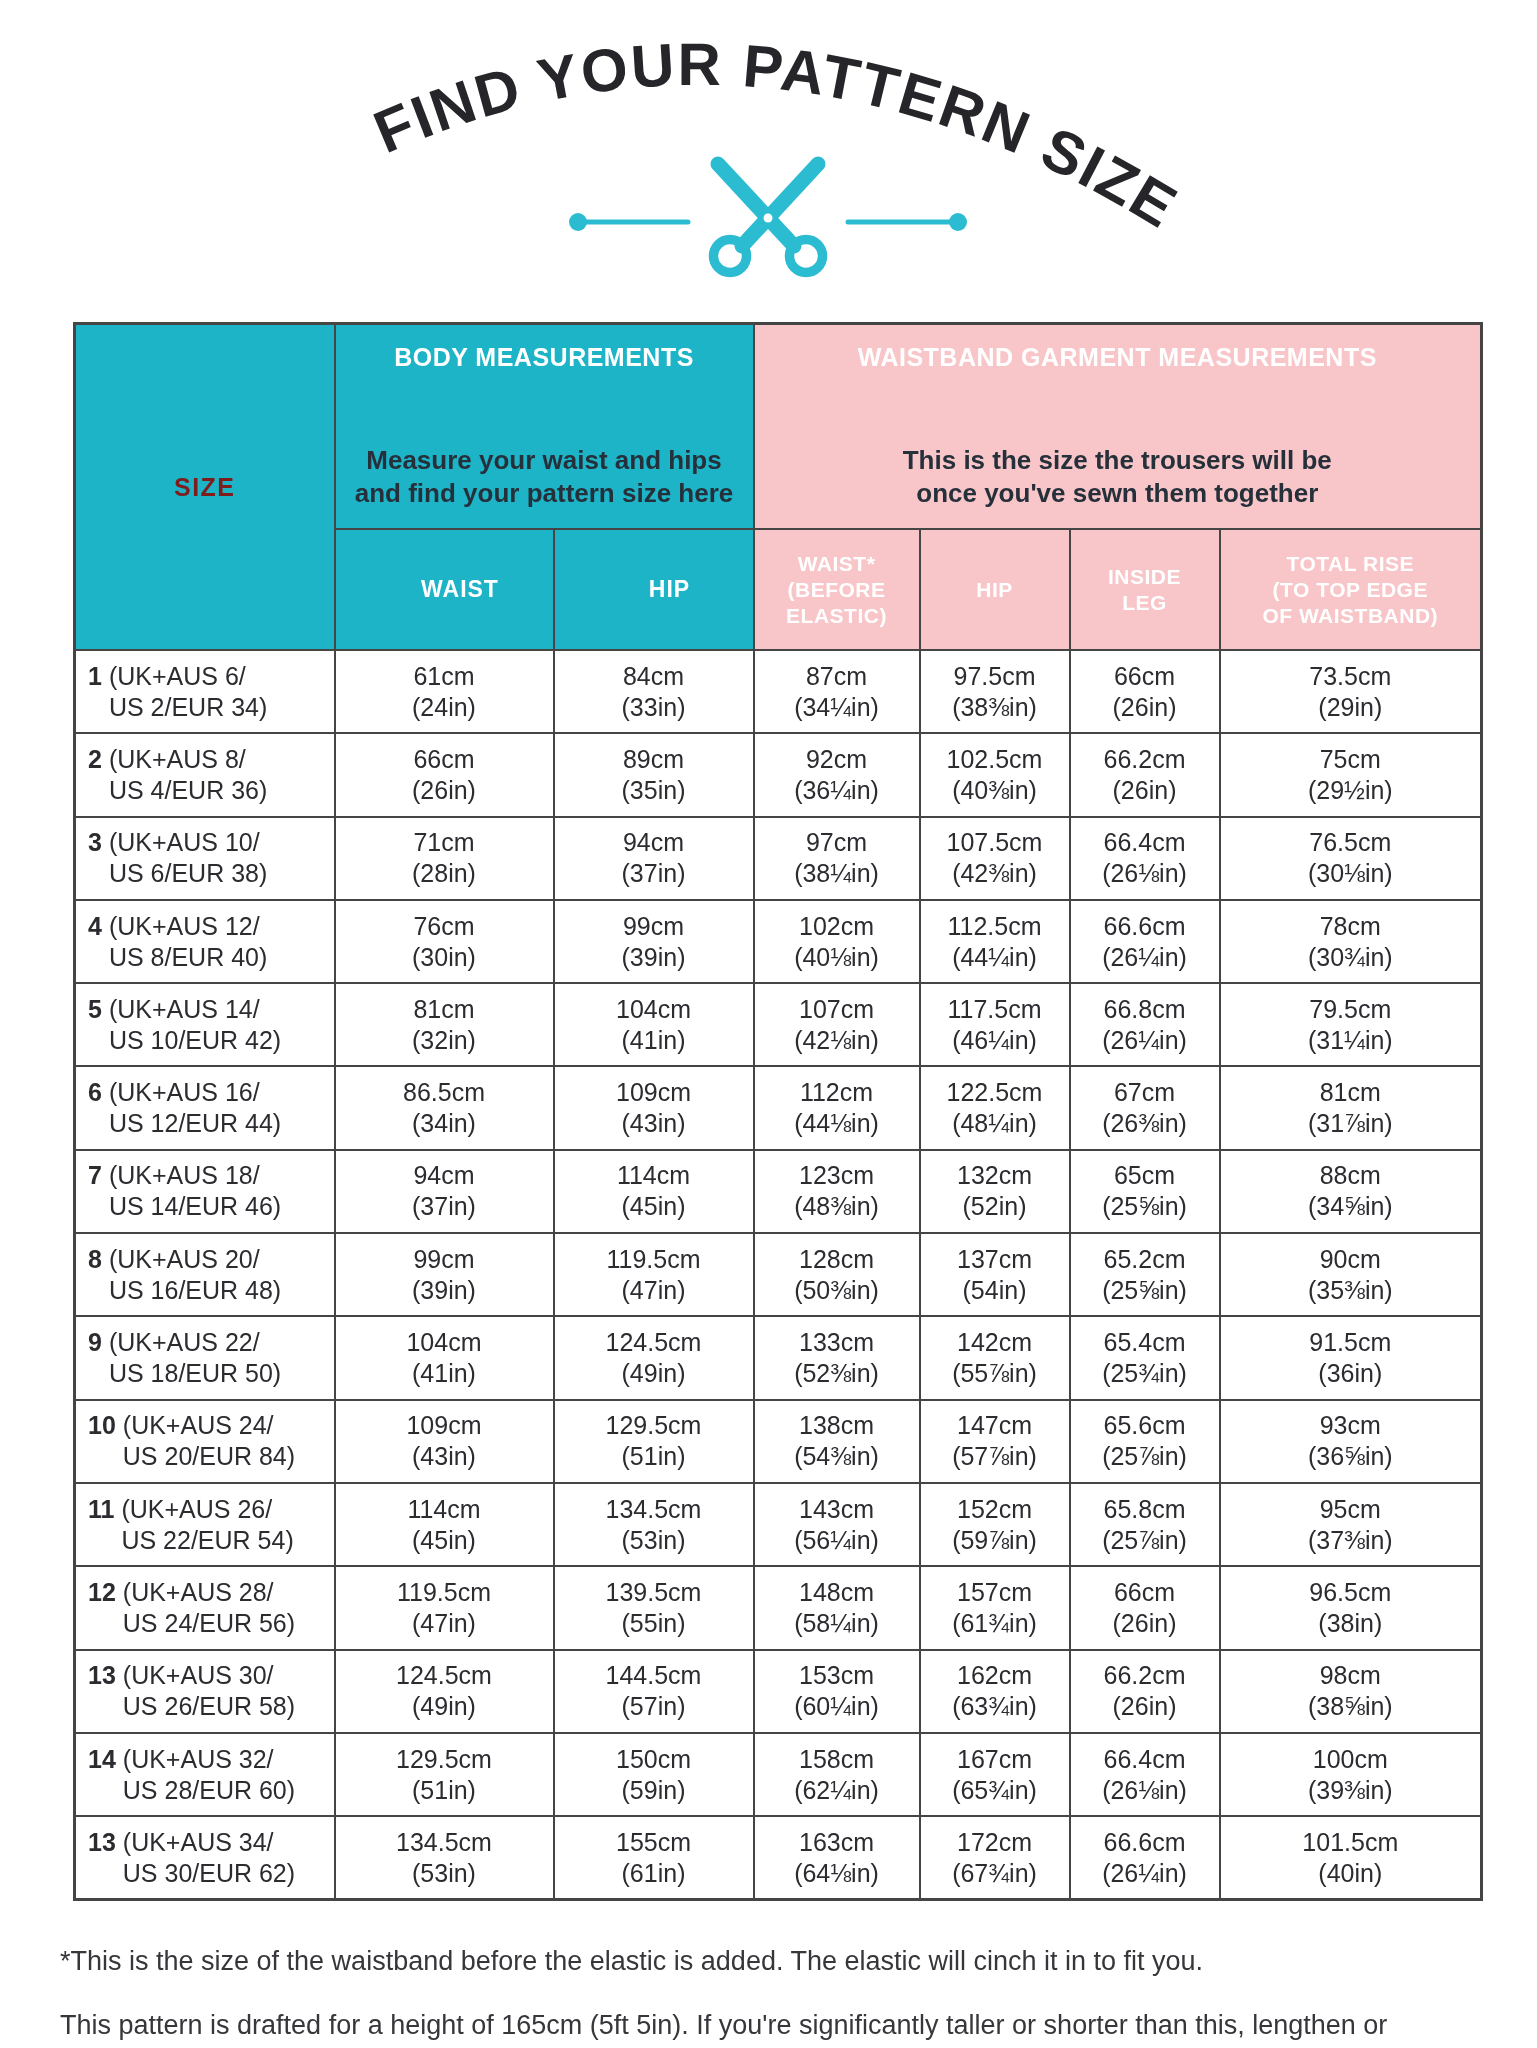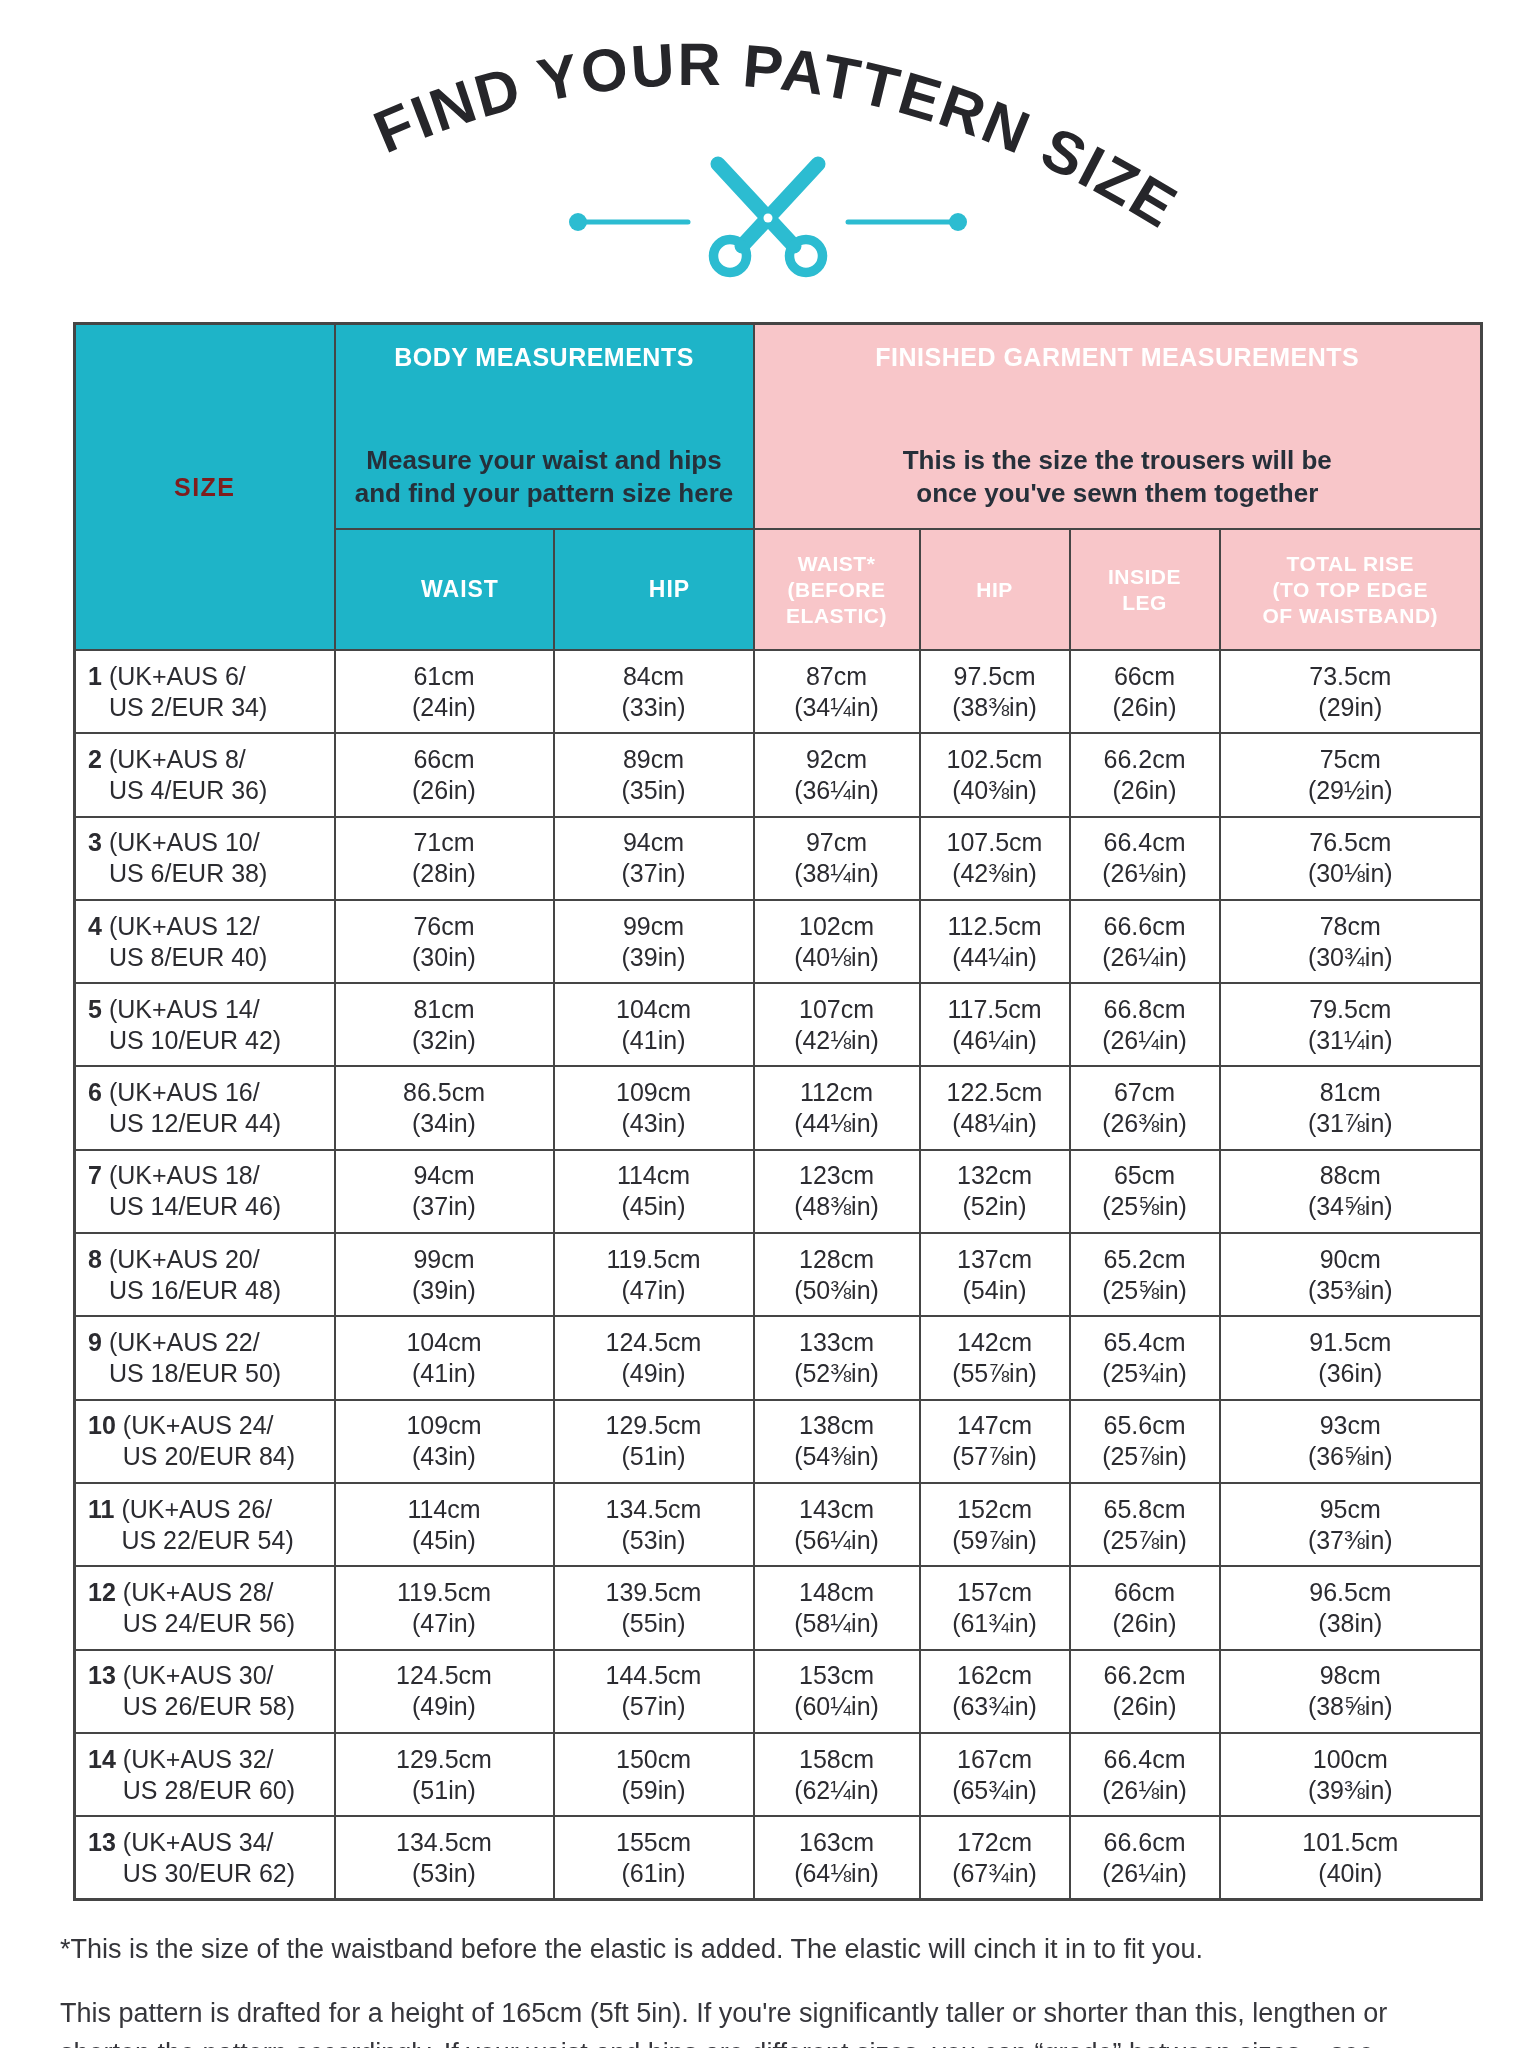--- a/index.html
+++ b/index.html
@@ -93,21 +93,21 @@
     margin-top:9px;
   }
   .size-cell .num{font-weight:bold;margin-right:7px;}
   .size-cell .lbl{
     display:inline-block;
     vertical-align:top;
     white-space:pre-line;
   }
   
   .footnote{
-    margin:28px 58px 0 60px;
+    margin:40px 58px 0 60px;
     font-size:27px;
     line-height:40px;
     color:var(--soft-ink);
   }
   .closing{
     margin:24px 58px 0 60px;
     font-size:27px;
     line-height:40px;
     color:var(--soft-ink);
   }
@@ -158,21 +158,21 @@
     </colgroup>
     <thead>
       <tr class="group-row">
         <th rowspan="2" class="teal-bg size-head">SIZE</th>
         <th colspan="2" class="teal-bg">
           <div class="group-title">BODY MEASUREMENTS</div>
           <div class="group-desc">Measure your waist and hips
 and find your pattern size here</div>
         </th>
         <th colspan="4" class="pink-bg">
-          <div class="group-title">FINISHED GARMENT MEASUREMENTS</div>
+          <div class="group-title">WAISTBAND GARMENT MEASUREMENTS</div>
           <div class="group-desc">This is the size the trousers will be
 once you've sewn them together</div>
         </th>
       </tr>
       <tr class="sub-row">
         <th class="teal-bg on-teal">WAIST</th>
         <th class="teal-bg on-teal">HIP</th>
         <th class="pink-bg on-pink">WAIST*
 (BEFORE
 ELASTIC)</th>

